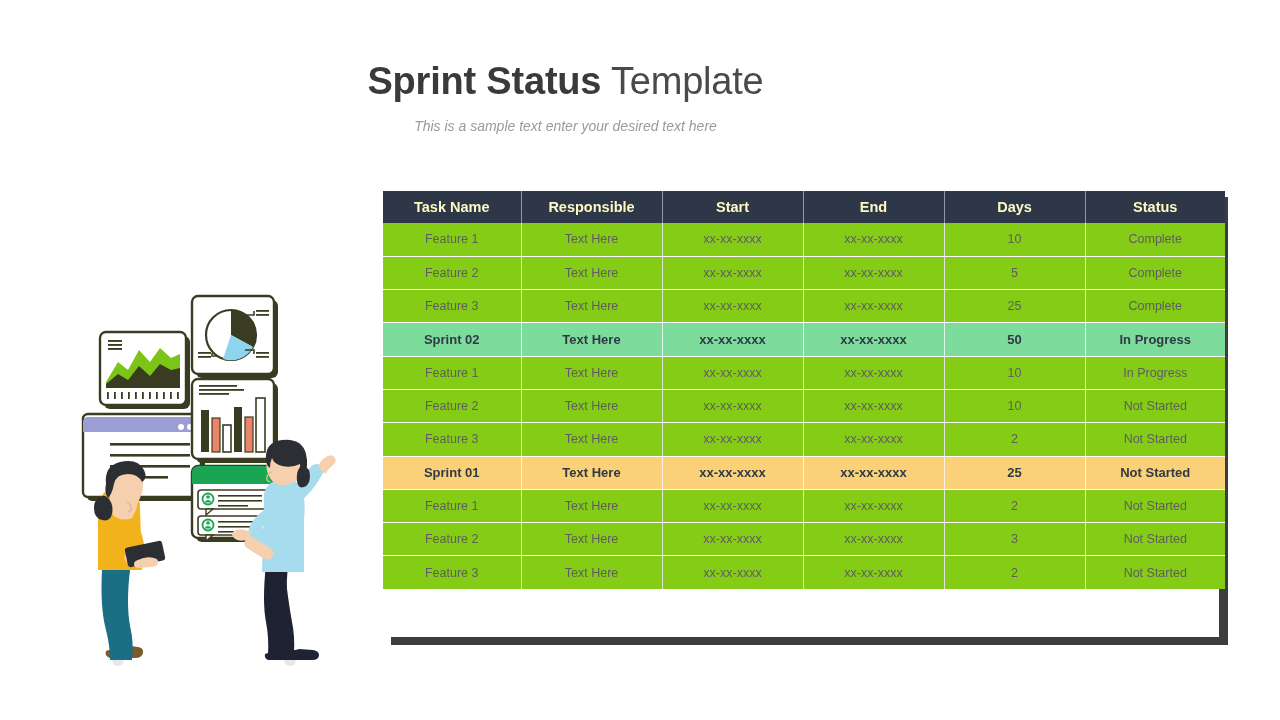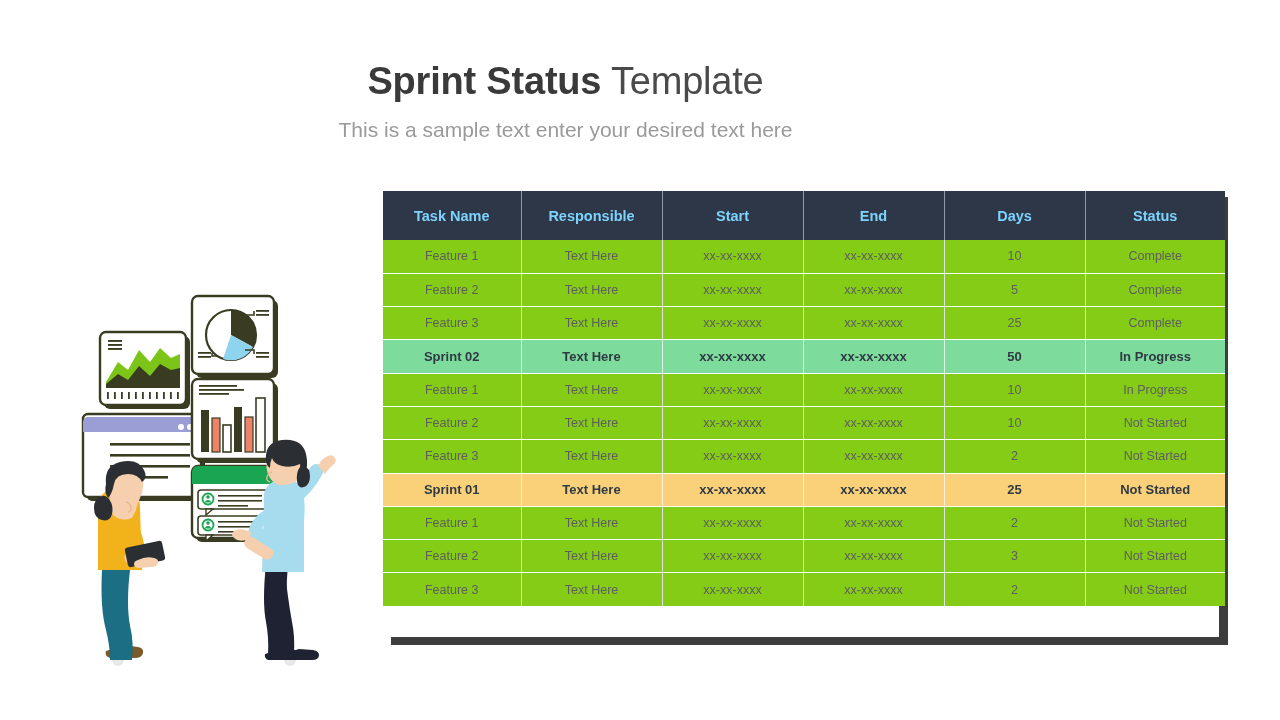--- a/index.html
+++ b/index.html
@@ -9,21 +9,21 @@
     font-family: "Liberation Sans", sans-serif;
     overflow: hidden;
   }
   .slide { position: relative; width: 1280px; height: 720px; background: #fff; }
 
   
   .title-block { position: absolute; left: 0; top: 56px; width: 1131px; text-align: center; }
   .title { font-size: 38px; line-height: 50px; color: #3f3f3f; letter-spacing: -0.2px; }
   .title .t-bold { font-weight: bold; color: #3a3a3a; }
   .title .t-light { font-weight: normal; color: #4a4a4a; }
-  .subtitle { margin-top: 12px; font-size: 21px; color: #9a9a9a; font-weight: normal; }
+  .subtitle { margin-top: 12px; font-size: 14px; color: #9a9a9a; font-weight: normal; font-style: italic; }
 
   
   .table-wrap { position: absolute; left: 383px; top: 191px; width: 842px; }
   .shadow-right {
     position: absolute; left: 1219px; top: 197px; width: 9px; height: 444px;
     background: #3d3d3d; z-index: 0;
   }
   .shadow-bottom {
     position: absolute; left: 391px; top: 637px; width: 837px; height: 8px;
     background: #3d3d3d; z-index: 0;
@@ -31,22 +31,22 @@
   table.sprint { position: relative; z-index: 1; border-collapse: collapse; width: 842px;
                  table-layout: fixed; background: #f1f1f1; }
   table.sprint col.c-task { width: 138px; }
   table.sprint col.c-resp { width: 141px; }
   table.sprint col.c-start { width: 141px; }
   table.sprint col.c-end { width: 141px; }
   table.sprint col.c-days { width: 141px; }
   table.sprint col.c-status { width: 140px; }
 
   table.sprint th {
-    background: #2d3748; color: #7dd3fc; font-size: 14.5px; font-weight: bold;
-    height: 49px; text-align: center; border-right: 1px solid #8e98a6;
+    background: #2d3748; color: #fef9c3; font-size: 14.5px; font-weight: bold;
+    height: 32px; text-align: center; border-right: 1px solid #8e98a6;
   }
   table.sprint th:last-child { border-right: none; }
 
   table.sprint td {
     height: 33.3px; text-align: center; font-size: 12.5px;
     border-right: 1px solid #e2e2e2; border-bottom: 1px solid #ffffff;
     color: #5d5d5d; white-space: nowrap;
   }
   table.sprint td:last-child { border-right: none; }
 

